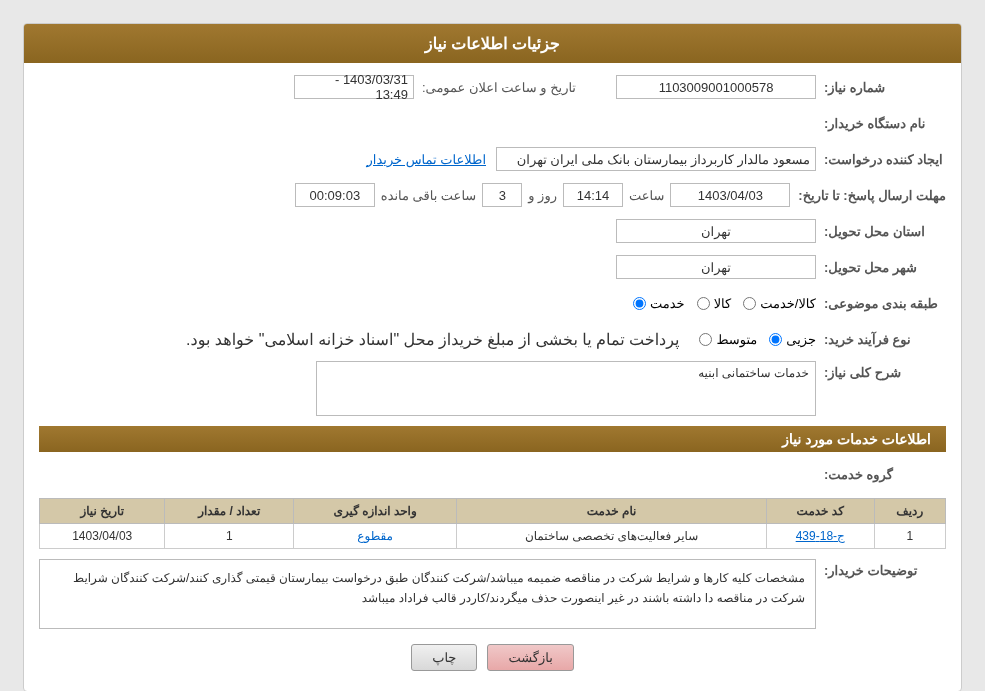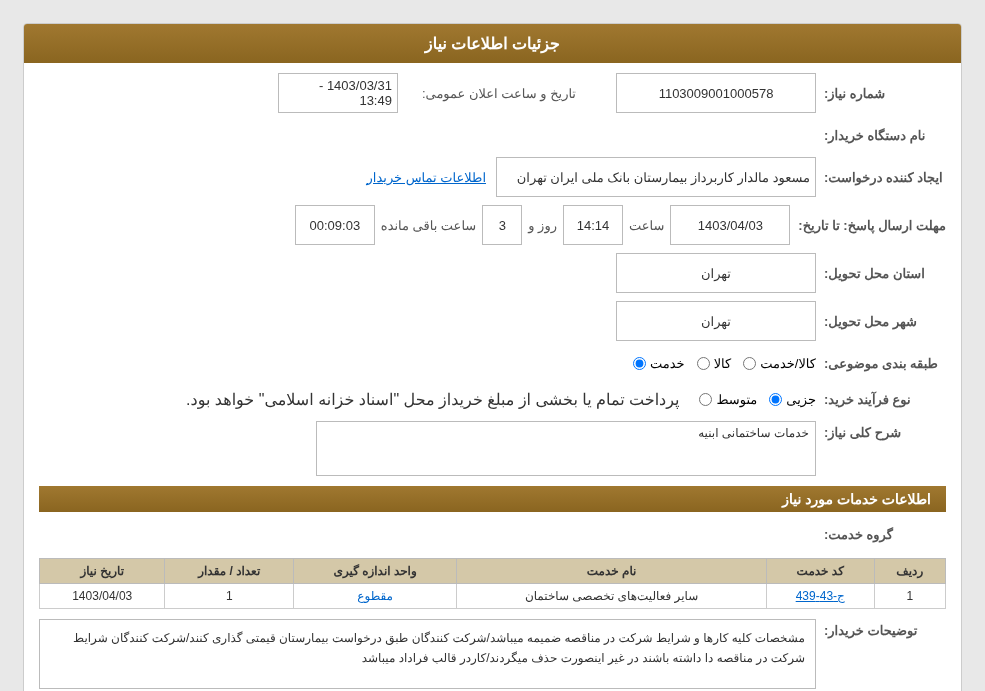--- a/index.html
+++ b/index.html
@@ -43,21 +43,21 @@
       color: #555;
       font-weight: bold;
       white-space: nowrap;
       min-width: 130px;
       text-align: left;
       padding-left: 8px;
     }
     .input-box {
       border: 1px solid #bbb;
       background: #fff;
-      height: 40px;
+      height: 24px;
       padding: 2px 5px;
       text-align: right;
       color: #333;
     }
     .input-medium { width: 200px; }
     .input-small { width: 120px; }
     .row-label-inline {
       color: #555;
       font-weight: normal;
       white-space: nowrap;
@@ -180,21 +180,21 @@
 
 <div class="page-wrapper">
   <div class="main-card">
     <div class="card-header">جزئیات اطلاعات نیاز</div>
     <div class="card-body relative-wrapper">
 
       <div class="form-row">
         <span class="label">شماره نیاز:</span>
         <div class="input-box input-medium" style="display:flex;align-items:center;justify-content:center;">1103009001000578</div>
         <span style="width:40px;"></span>
-        <span class="row-label-inline" style="margin-left:24px;">تاریخ و ساعت اعلان عمومی:</span>
+        <span class="row-label-inline" style="margin-left:8px;">تاریخ و ساعت اعلان عمومی:</span>
         <div class="input-box input-small" style="display:flex;align-items:center;justify-content:center;">1403/03/31 - 13:49</div>
       </div>
 
       <div class="form-row">
         <span class="label">نام دستگاه خریدار:</span>
       </div>
 
       <div class="form-row">
         <span class="label">ایجاد کننده درخواست:</span>
         <div class="input-box" style="width:320px;display:flex;align-items:center;">مسعود مالدار کاربرداز بیمارستان بانک ملی ایران تهران</div>
@@ -277,21 +277,21 @@
               <th>کد خدمت</th>
               <th>نام خدمت</th>
               <th>واحد اندازه گیری</th>
               <th>تعداد / مقدار</th>
               <th>تاریخ نیاز</th>
             </tr>
           </thead>
           <tbody id="table-body">
           <tr>
       <td>1</td>
-      <td class="link-style" style="color:#0066cc;">ج-43-439</td>
+      <td class="link-style" style="color:#0066cc;">ج-18-439</td>
       <td>سایر فعالیت‌های تخصصی ساختمان</td>
       <td style="color:#0066cc;">مقطوع</td>
       <td>1</td>
       <td>1403/04/03</td>
     </tr>
             </tbody>
         </table>
       </div>
 
       <div class="form-row" style="align-items:flex-start; margin-top:8px;">

